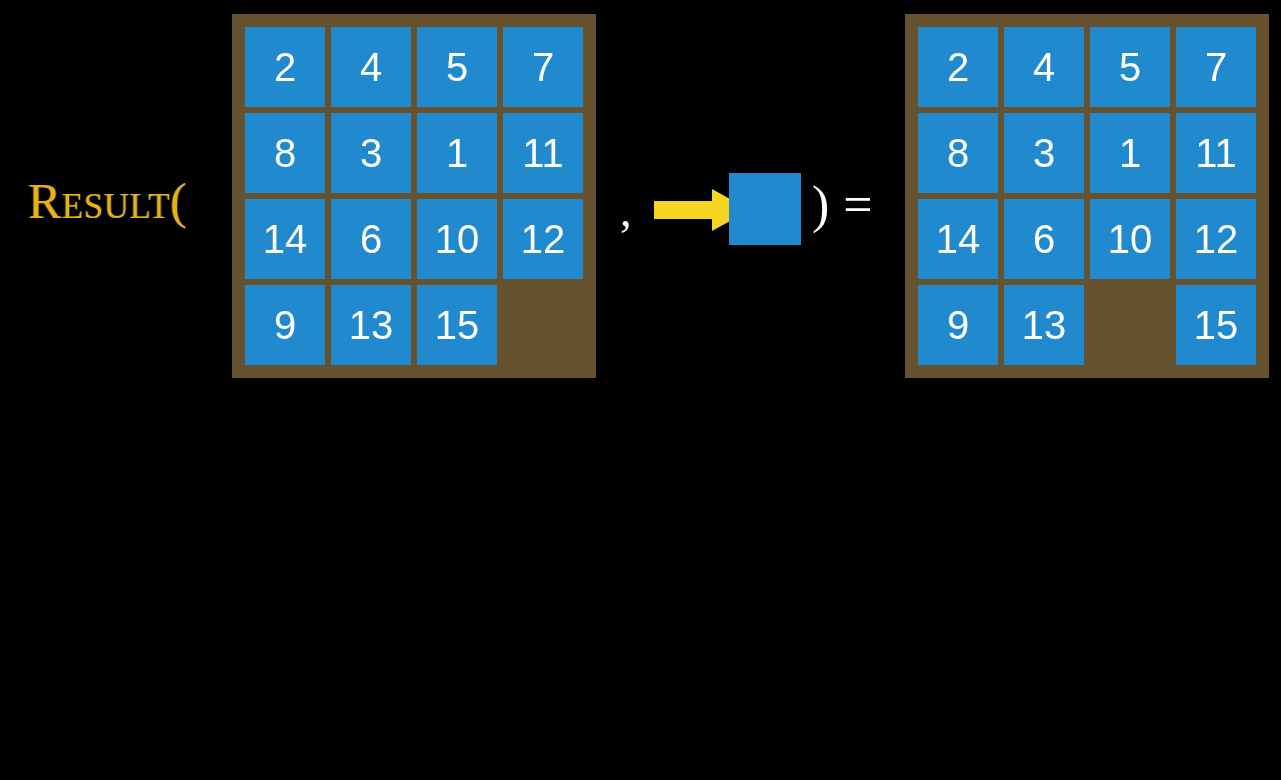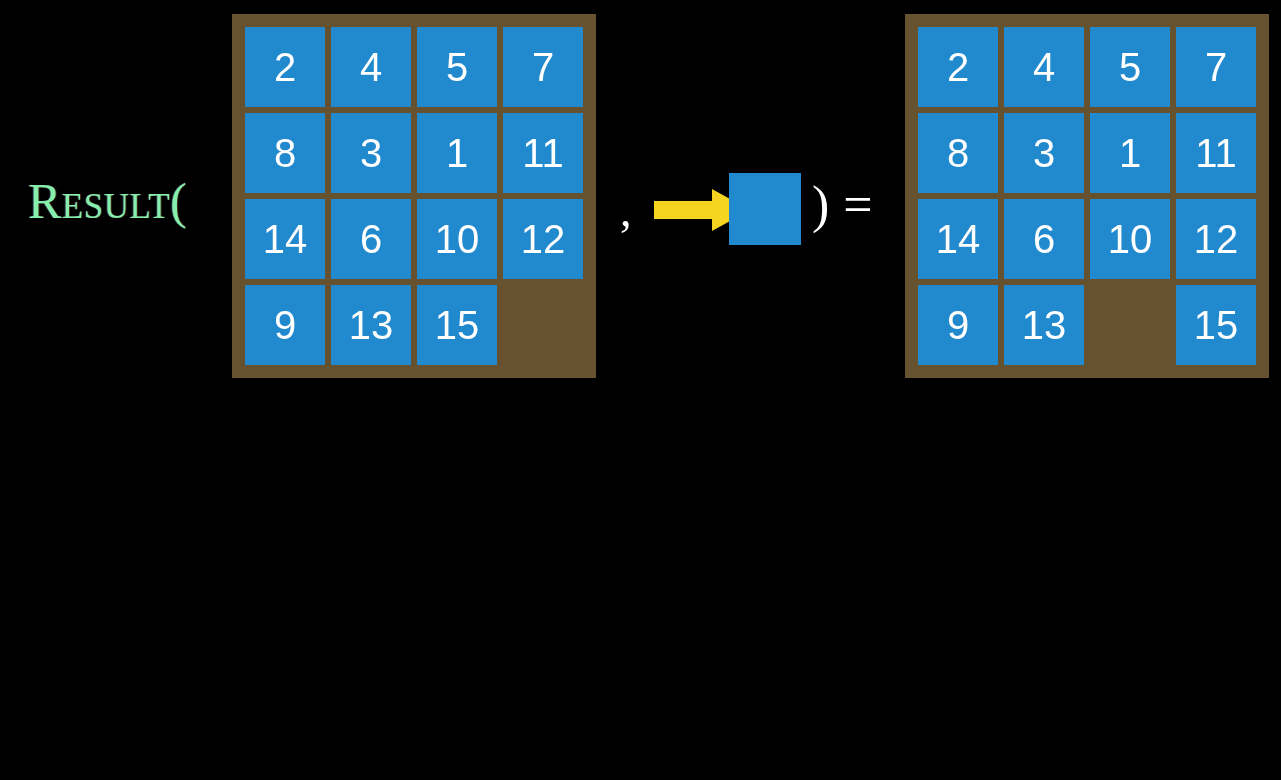--- a/index.html
+++ b/index.html
@@ -27,21 +27,21 @@
     left: 0;
     width: 1281px;
     height: 390px;
   }
   .row-1 { top: 0px; }
   .row-2 { top: 390px; }
 
   
   .result-label {
     position: absolute;
-    color: #86efac;
+    color: #eab308;
     font-family: "Liberation Serif", serif;
     font-variant: small-caps;
     font-size: 50px;
     line-height: 1;
     letter-spacing: 0.5px;
     white-space: nowrap;
     text-shadow: 1px 0 0 rgba(120,90,40,0.55), -1px 0 0 rgba(90,120,170,0.45);
   }
   .row-1 .result-label { left: 28px; top: 176px; }
 

